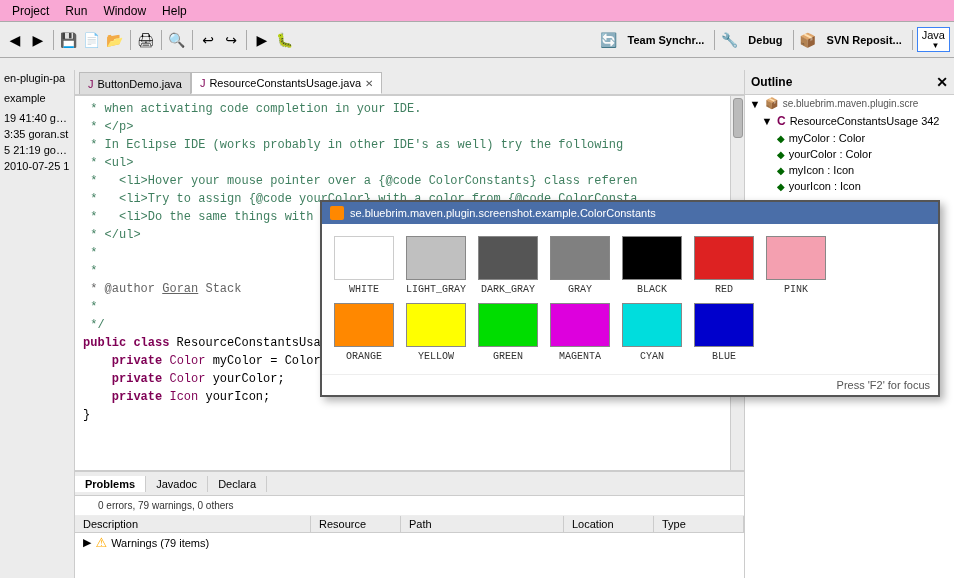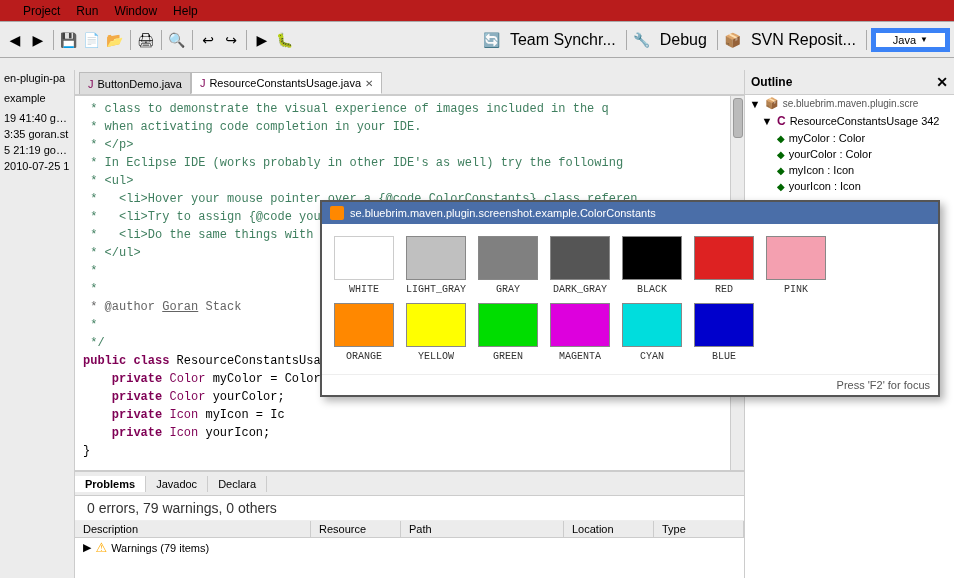--- a/index.html
+++ b/index.html
@@ -1,19 +1,19 @@
 <!DOCTYPE html>
 <html><head>
   <meta charset="utf-8">
   <style>
     * { margin: 0; padding: 0; box-sizing: border-box; }
     body { font-family: 'Segoe UI', Tahoma, sans-serif; font-size: 12px; background: #ECECEC; width: 954px; height: 578px; overflow: hidden; }
 
     
-    .menu-bar { background: #b91c1c; display: flex; align-items: center; height: 22px; border-bottom: 1px solid #aaa; padding: 0 15px; }
+    .menu-bar { background: #f9a8d4; display: flex; align-items: center; height: 22px; border-bottom: 1px solid #aaa; padding: 0 4px; }
     .menu-item { padding: 2px 8px; font-size: 12px; cursor: pointer; }
 
     
     .toolbar { background: #ECECEC; height: 36px; border-bottom: 1px solid #aaa; display: flex; align-items: center; padding: 2px 4px; gap: 2px; }
     .toolbar-btn { width: 22px; height: 22px; border: 1px solid transparent; background: transparent; cursor: pointer; display: flex; align-items: center; justify-content: center; font-size: 14px; }
     .toolbar-sep { width: 1px; height: 20px; background: #aaa; margin: 0 3px; }
     .toolbar-group { display: flex; align-items: center; gap: 1px; }
 
     
     .main-layout { display: flex; height: calc(578px - 22px - 36px); margin-top: 12px; }
@@ -38,21 +38,21 @@
     .code-comment { color: #3f7f5f; }
     .code-keyword { color: #7f0055; font-weight: bold; }
     .code-annotation { color: #646464; }
 
     
     .bottom-panel { height: 120px; border-top: 2px solid #ccc; display: flex; flex-direction: column; background: #ECECEC; }
     .bottom-tabs { display: flex; align-items: center; height: 24px; background: #ECECEC; border-bottom: 1px solid #ccc; }
     .bottom-tab { padding: 2px 10px; font-size: 11px; cursor: pointer; border-right: 1px solid #ccc; }
     .bottom-tab.active { background: white; font-weight: bold; }
     .bottom-content { flex: 1; background: white; overflow: auto; }
-    .problems-summary { padding: 4px 12px; font-size: 14px; color: #333; border-bottom: 1px solid #eee; }
+    .problems-summary { padding: 4px 23px; font-size: 10px; color: #333; border-bottom: 1px solid #eee; }
     .problems-header { display: flex; background: #ECECEC; border-bottom: 1px solid #ccc; }
     .problems-col { padding: 2px 8px; font-size: 11px; border-right: 1px solid #ccc; flex: 1; }
 
     
     .outline-panel { width: 210px; background: #ECECEC; border-left: 1px solid #ccc; display: flex; flex-direction: column; }
     .outline-header { display: flex; align-items: center; justify-content: space-between; padding: 4px 6px; background: #ECECEC; border-bottom: 1px solid #ccc; font-size: 12px; font-weight: bold; }
     .outline-content { flex: 1; overflow: auto; background: white; font-size: 11px; }
     .outline-item { display: flex; align-items: center; padding: 2px 4px; cursor: pointer; gap: 4px; }
     .tree-expand { width: 12px; display: inline-block; text-align: center; cursor: pointer; }
 
@@ -66,22 +66,22 @@
     .color-swatch { display: flex; flex-direction: column; align-items: center; gap: 4px; }
     .swatch-box { width: 60px; height: 44px; border: 1px solid #888; }
     .swatch-label { font-size: 10px; color: #333; font-family: 'Courier New', monospace; }
     .popup-footer { text-align: right; padding: 4px 8px; font-size: 11px; color: #555; border-top: 1px solid #eee; }
 
     
     .editor-with-scroll { display: flex; flex: 1; overflow: hidden; position: relative; }
     .scroll-track { width: 14px; background: #ECECEC; border-left: 1px solid #ccc; display: flex; flex-direction: column; align-items: center; padding: 2px 0; }
     .scroll-thumb { width: 10px; height: 40px; background: #bbb; border-radius: 3px; border: 1px solid #999; }
 
-    .toolbar-label { font-size: 16px; padding: 0 6px; }
-    .toolbar-dropdown { display: flex; align-items: center; background: white; border: 5px solid #3b82f6; padding: 1px 17px; font-size: 11px; cursor: pointer; }
+    .toolbar-label { font-size: 11px; padding: 0 6px; font-weight: bold; }
+    .toolbar-dropdown { display: flex; align-items: center; background: white; border: 1px solid #3b82f6; padding: 1px 4px; font-size: 11px; cursor: pointer; flex-direction: column; }
     .toolbar-dropdown-arrow { font-size: 8px; margin-left: 4px; }
   </style>
 </head>
 <body>
 
 <div class="menu-bar">
   <span class="menu-item">Project</span>
   <span class="menu-item">Run</span>
   <span class="menu-item">Window</span>
   <span class="menu-item">Help</span>
@@ -149,39 +149,37 @@
         <div class="tab active">
           <span style="color:#7f0055;">J</span>
           <span>ResourceConstantsUsage.java</span>
           <span class="tab-close">✕</span>
         </div>
       </div>
 
       <div class="editor-with-scroll">
         <div class="editor-content">
           <div class="code-area">
-            <div class="code-line code-comment"> * class to demonstrate the visual experience of images included in the q</div>
             <div class="code-line code-comment"> * when activating code completion in your IDE.</div>
             <div class="code-line code-comment"> * &lt;/p&gt;</div>
             <div class="code-line code-comment"> * In Eclipse IDE (works probably in other IDE's as well) try the following</div>
             <div class="code-line code-comment"> * &lt;ul&gt;</div>
             <div class="code-line code-comment"> *   &lt;li&gt;Hover your mouse pointer over a {@code ColorConstants} class referen</div>
             <div class="code-line code-comment"> *   &lt;li&gt;Try to assign {@code yourColor} with a color from {@code ColorConsta</div>
             <div class="code-line code-comment"> *   &lt;li&gt;Do the same things with {@code IconConstants}</div>
             <div class="code-line code-comment"> * &lt;/ul&gt;</div>
             <div class="code-line code-comment"> *</div>
             <div class="code-line code-comment"> *</div>
             <div class="code-line code-annotation"> * <span style="color:#646464;">@author</span> <span style="text-decoration:underline;">Goran</span> Stack</div>
             <div class="code-line code-comment"> *</div>
             <div class="code-line code-comment"> */</div>
             <div class="code-line"><span class="code-keyword">public class</span> ResourceConstantsUsage {</div>
             <div class="code-line"></div>
             <div class="code-line">    <span class="code-keyword">private</span> <span style="color:#7f0055;">Color</span> myColor = ColorConstants.<span style="font-style:italic;">TRANSPARENT_BLUE</span>;</div>
             <div class="code-line">    <span class="code-keyword">private</span> <span style="color:#7f0055;">Color</span> yourColor;</div>
-            <div class="code-line">    <span class="code-keyword">private</span> <span style="color:#7f0055;">Icon</span> myIcon = Ic</div>
             <div class="code-line">    <span class="code-keyword">private</span> <span style="color:#7f0055;">Icon</span> yourIcon;</div>
             <div class="code-line"></div>
             <div class="code-line">}</div>
           </div>
         </div>
         <div class="scroll-track">
           <div class="scroll-thumb"></div>
         </div>
       </div>
     </div>
@@ -260,28 +258,28 @@
       <div class="color-row" id="colorRow1">
           <div class="color-swatch">
             <div class="swatch-box" style="background: rgb(255, 255, 255); border: 1px solid rgb(204, 204, 204);"></div>
             <div class="swatch-label">WHITE</div>
           </div>
           <div class="color-swatch">
             <div class="swatch-box" style="background: rgb(192, 192, 192);"></div>
             <div class="swatch-label">LIGHT_GRAY</div>
           </div>
           <div class="color-swatch">
+            <div class="swatch-box" style="background: rgb(85, 85, 85);"></div>
+            <div class="swatch-label">DARK_GRAY</div>
+          </div>
+          <div class="color-swatch">
             <div class="swatch-box" style="background: rgb(128, 128, 128);"></div>
             <div class="swatch-label">GRAY</div>
           </div>
           <div class="color-swatch">
-            <div class="swatch-box" style="background: rgb(85, 85, 85);"></div>
-            <div class="swatch-label">DARK_GRAY</div>
-          </div>
-          <div class="color-swatch">
             <div class="swatch-box" style="background: rgb(0, 0, 0);"></div>
             <div class="swatch-label">BLACK</div>
           </div>
           <div class="color-swatch">
             <div class="swatch-box" style="background: rgb(221, 34, 34);"></div>
             <div class="swatch-label">RED</div>
           </div>
           <div class="color-swatch">
             <div class="swatch-box" style="background: rgb(244, 160, 176);"></div>
             <div class="swatch-label">PINK</div>

